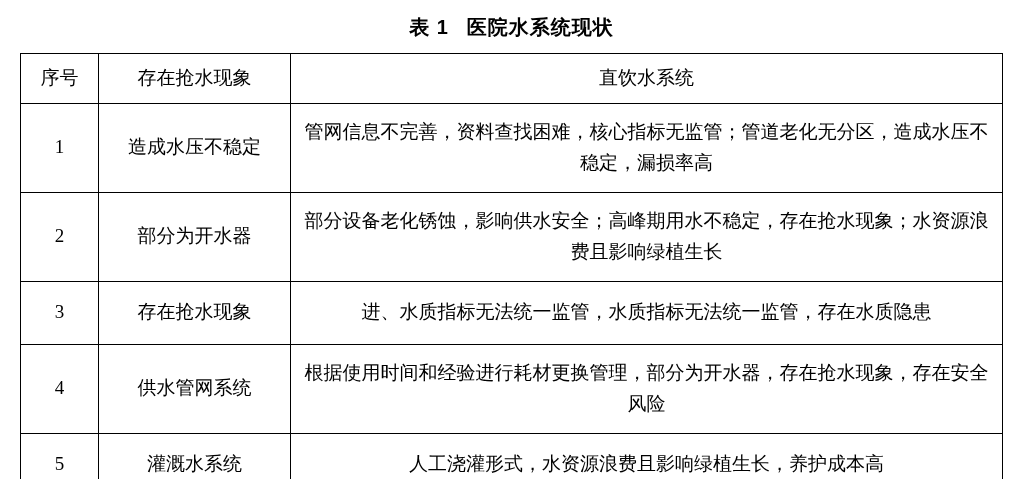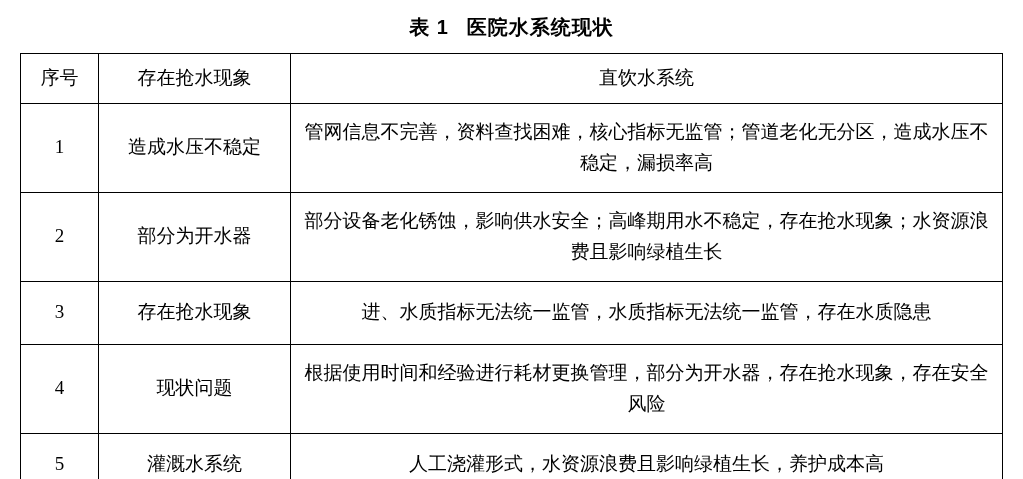--- a/index.html
+++ b/index.html
@@ -110,21 +110,21 @@
         <td class="cell-sys">部分为开水器</td>
         <td class="cell-issue">部分设备老化锈蚀，影响供水安全；高峰期用水不稳定，存在抢水现象；水资源浪费且影响绿植生长</td>
       </tr>
       <tr class="row-short">
         <td class="cell-no">3</td>
         <td class="cell-sys">存在抢水现象</td>
         <td class="cell-issue">进、水质指标无法统一监管，水质指标无法统一监管，存在水质隐患</td>
       </tr>
       <tr class="row-tall">
         <td class="cell-no">4</td>
-        <td class="cell-sys">现状问题</td>
+        <td class="cell-sys">供水管网系统</td>
         <td class="cell-issue">根据使用时间和经验进行耗材更换管理，部分为开水器，存在抢水现象，存在安全风险</td>
       </tr>
       <tr class="row-short">
         <td class="cell-no">5</td>
         <td class="cell-sys">灌溉水系统</td>
         <td class="cell-issue">人工浇灌形式，水资源浪费且影响绿植生长，养护成本高</td>
       </tr>
 
     </tbody>
   </table>

